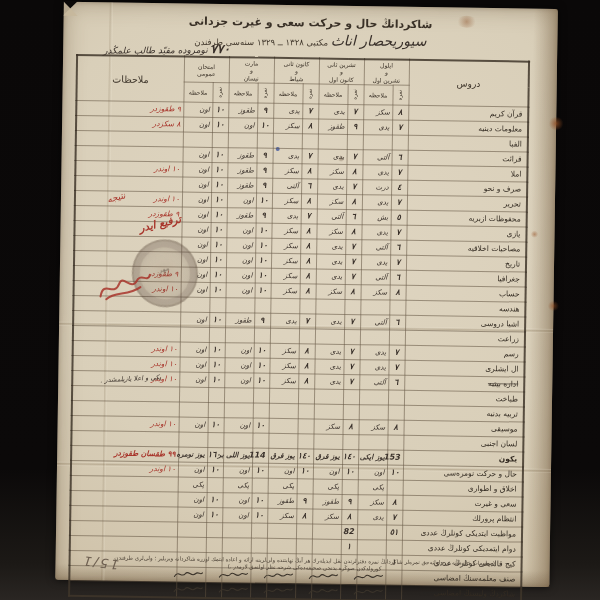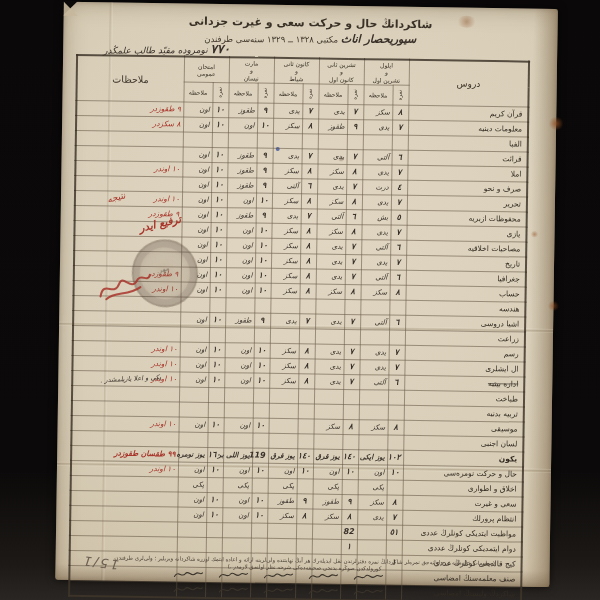--- a/index.html
+++ b/index.html
@@ -26,21 +26,21 @@
   .stain{position:absolute;border-radius:50%;}
   .stain1{left:486px;top:108px;width:16px;height:13px;background:radial-gradient(circle,rgba(148,78,34,.75),rgba(148,78,34,0) 70%);}
   .stain2{left:488px;top:292px;width:12px;height:10px;background:radial-gradient(circle,rgba(148,78,34,.6),rgba(148,78,34,0) 70%);}
   .stain3{left:392px;top:8px;width:22px;height:12px;background:radial-gradient(circle,rgba(140,80,40,.45),rgba(140,80,40,0) 70%);}
   .stain4{left:470px;top:222px;width:8px;height:7px;background:radial-gradient(circle,rgba(148,78,34,.5),rgba(148,78,34,0) 70%);}
   .stain5{left:276px;top:150px;width:7px;height:6px;background:radial-gradient(circle,rgba(90,70,50,.5),rgba(90,70,50,0) 70%);}
   .blue-dot{left:214px;top:142px;width:4px;height:4px;background:#3d55a0;opacity:.8;}
   
   .title1{direction:rtl;text-align:center;padding-top:11px;font-size:11px;font-weight:bold;color:#3a3127;letter-spacing:.5px;}
   .title2{direction:rtl;text-align:center;font-size:8.5px;color:#42382c;margin-top:3px;transform:rotate(-.6deg);}
-  .title2 .hand{font-size:11px;font-weight:bold;}
+  .title2 .hand{font-size:14px;}
   .title3{position:absolute;left:40px;top:38px;width:220px;direction:rtl;text-align:left;font-size:9px;transform:rotate(-1.2deg);}
   .big-num{font-size:12px;font-weight:bold;}
   .hand{font-style:italic;color:#39302a;}
   .red{color:#a8352b;}
   
   table{position:absolute;left:13px;top:52px;width:452px;height:498px;border-collapse:collapse;
     direction:rtl;table-layout:fixed;}
   th,td{border:1px solid rgba(96,82,64,.55);padding:0 2px;overflow:visible;white-space:nowrap;}
   table{border:2px solid rgba(64,54,42,.85);}
   thead th{color:#3a3127;font-weight:normal;}
@@ -481,27 +481,27 @@
             <td class="num hand"></td>
             <td class="word hand"></td>
             <td class="num hand"></td>
             <td class="word hand"></td>
             <td class="num hand"></td>
             <td class="word hand"></td>
             <td class="rem red hand"></td>
           </tr>
           <tr class="bold">
             <td class="sub">يكون</td>
-            <td class="num hand">١٠٢</td>
+            <td class="num hand">153</td>
             <td class="word hand">يوز ايكى</td>
             <td class="num hand">١٤٠</td>
             <td class="word hand">يوز قرق</td>
             <td class="num hand">١٤٠</td>
             <td class="word hand">يوز قرق</td>
-            <td class="num hand">119</td>
+            <td class="num hand">114</td>
             <td class="word hand">يوز اللى بر</td>
             <td class="num hand">١٦٠</td>
             <td class="word hand">يوز نومره</td>
             <td class="rem red hand">٩٩ طقسان طقوزدر</td>
           </tr>
           <tr>
             <td class="sub">حال و حركت نومره‌سى</td>
             <td class="num hand">١٠</td>
             <td class="word hand">اون</td>
             <td class="num hand">١٠</td>

